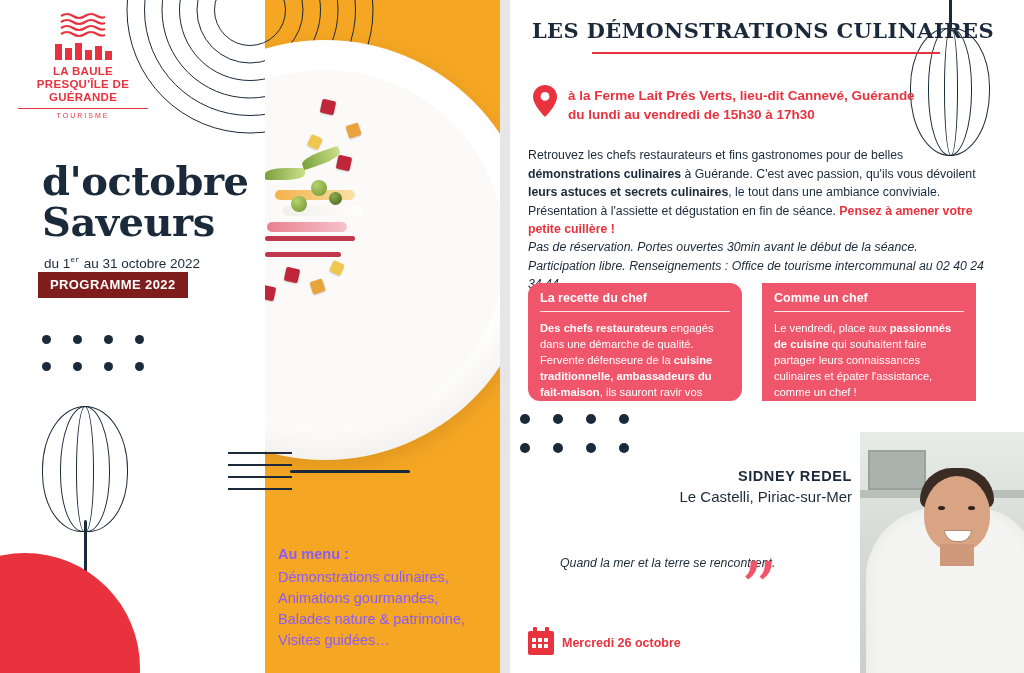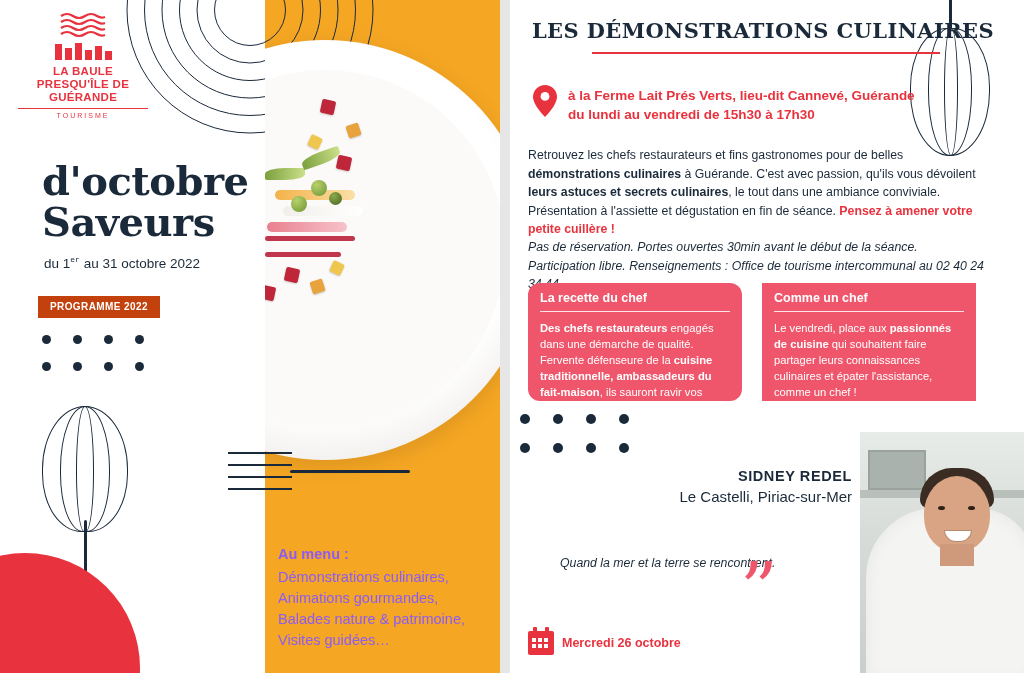--- a/index.html
+++ b/index.html
@@ -201,25 +201,25 @@
   }
   .cover-dates {
     position: absolute;
     left: 44px; top: 255px;
     font-size: 13.5px;
     color: #1b2a3a;
   }
   .cover-dates sup { font-size: 8px; font-family: Liberation Mono, monospace; }
   .programme-badge {
     position: absolute;
-    left: 38px; top: 296px;
-    background: #c2410c;
+    left: 38px; top: 272px;
+    background: #7f1d1d;
     color: #ffffff;
     font-weight: bold;
-    font-size: 10px;
+    font-size: 13px;
     letter-spacing: .4px;
     padding: 5px 12px 6px;
   }
   .dots-grid {
     position: absolute;
     left: 42px; top: 335px;
     width: 140px;
   }
   .dots-grid .row {
     display: flex;

